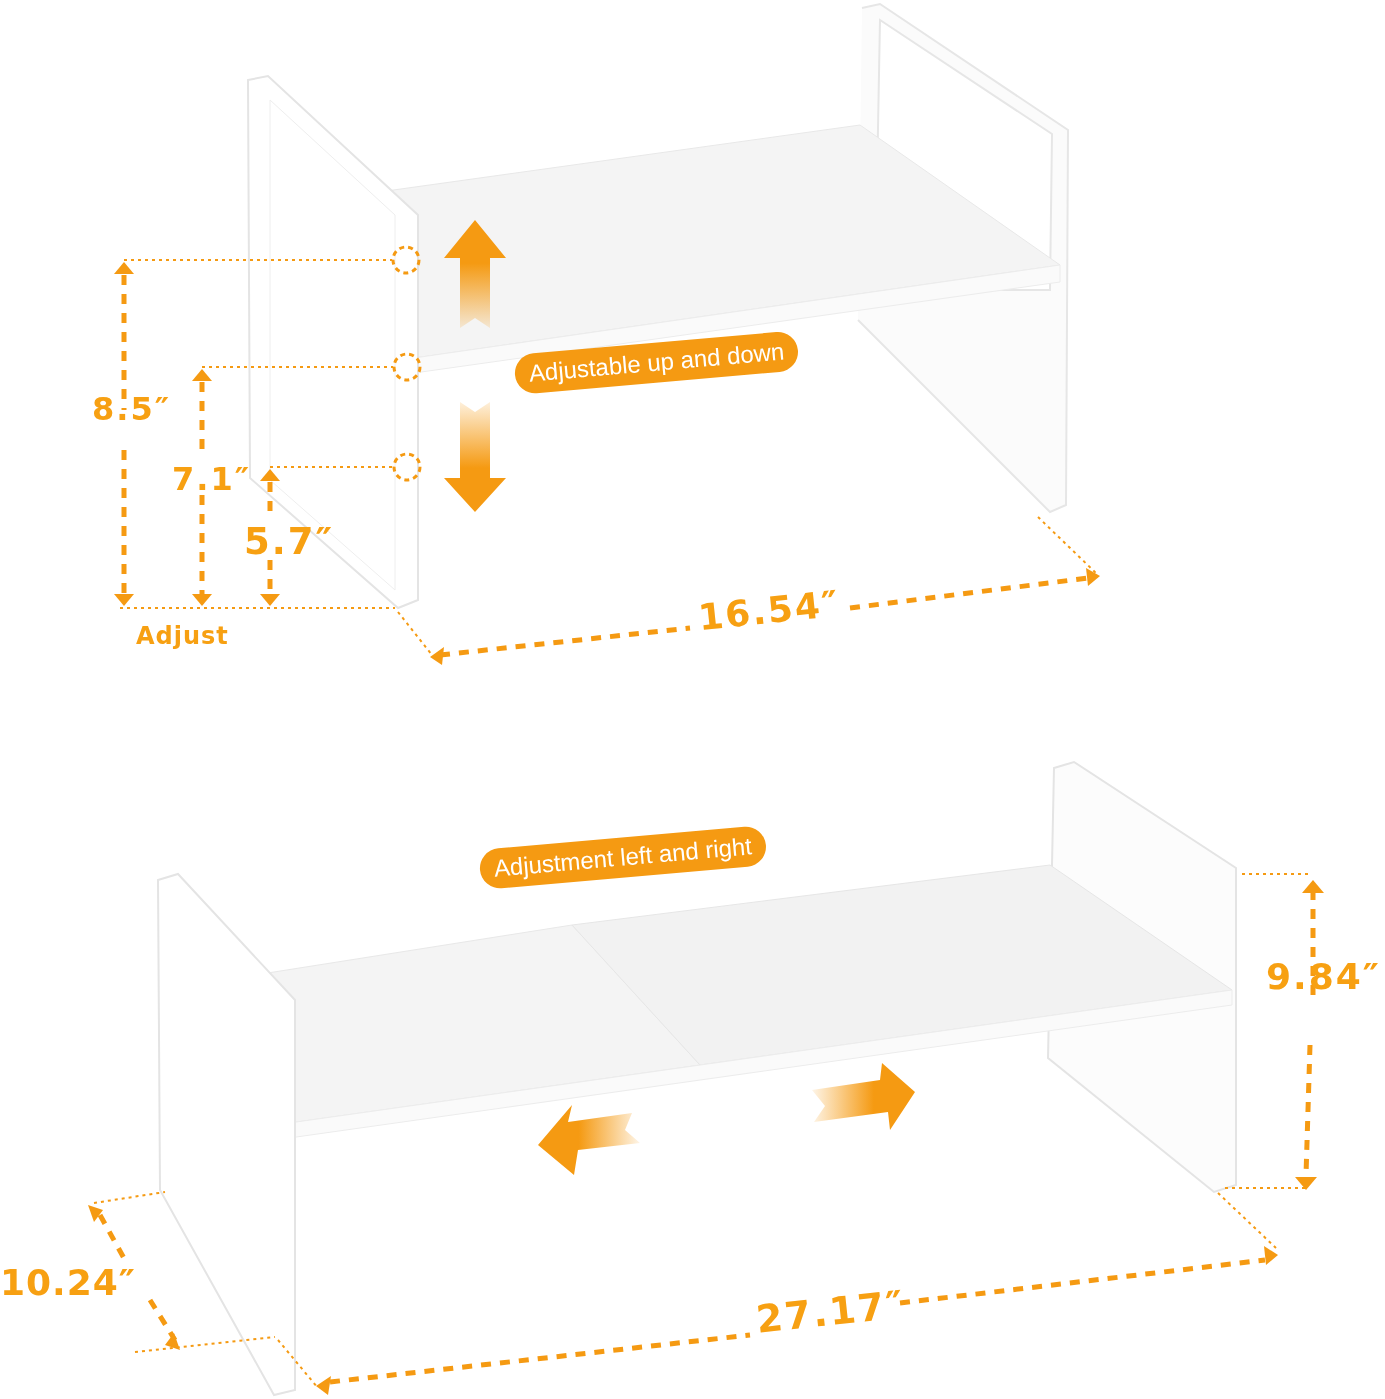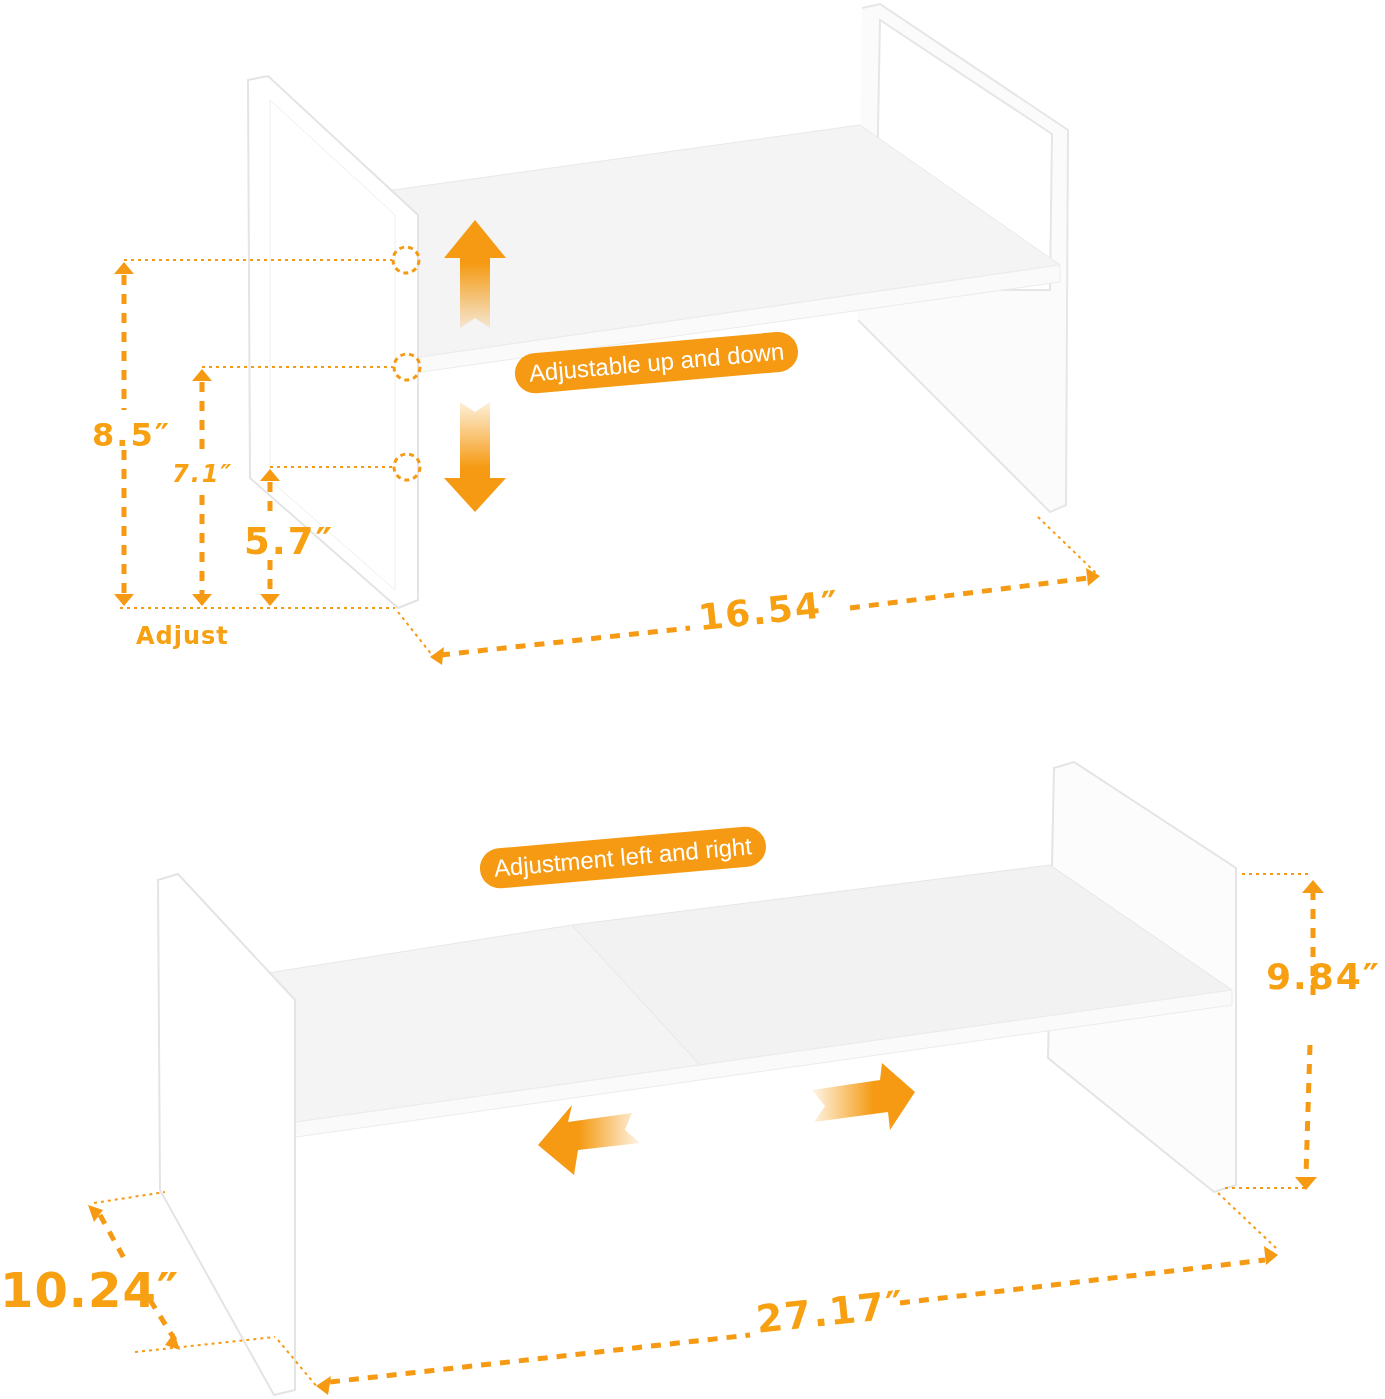--- a/index.html
+++ b/index.html
@@ -121,23 +121,23 @@
     <line x1="1218" y1="1193" x2="1276" y2="1248" stroke-width="2" stroke-dasharray="3 4"></line>
     <line x1="330" y1="1382" x2="750" y2="1335" stroke-width="5" stroke-dasharray="10 9"></line>
     <line x1="900" y1="1303" x2="1265" y2="1260" stroke-width="5" stroke-dasharray="10 9"></line>
   </g>
   <path d="M316 1386 L331 1376 L328 1395 Z" fill="#f59a12"></path>
   <path d="M1278 1255 L1264 1246 L1266 1265 Z" fill="#f59a12"></path>
 </svg>
 
 <div class="pill" style="left:515px;top:355px;transform:rotate(-5deg);transform-origin:left center;">Adjustable up and down</div>
 
-<div class="dim-label" style="left:92px;top:416px;font-size:32px;">8.5″</div>
-<div class="dim-label" style="left:172px;top:460px;font-size:24px;font-style:italic;">7.1″</div>
+<div class="dim-label" style="left:92px;top:390px;font-size:32px;">8.5″</div>
+<div class="dim-label" style="left:172px;top:460px;font-size:32px;">7.1″</div>
 <div class="dim-label" style="left:244px;top:520px;font-size:37px;">5.7″</div>
 <div class="dim-label" style="left:136px;top:622px;font-size:24px;letter-spacing:1px;">Adjust</div>
 <div class="dim-label" style="left:698px;top:590px;font-size:36px;transform:rotate(-6deg);">16.54″</div>
 
 <div class="pill" style="left:480px;top:850px;transform:rotate(-5deg);transform-origin:left center;">Adjustment left and right</div>
 
 <div class="dim-label" style="left:1266px;top:956px;font-size:36px;">9.84″</div>
-<div class="dim-label" style="left:0px;top:1262px;font-size:48px;letter-spacing:1px;">10.24″</div>
+<div class="dim-label" style="left:0px;top:1262px;font-size:36px;letter-spacing:1px;">10.24″</div>
 <div class="dim-label" style="left:756px;top:1290px;font-size:38px;transform:rotate(-6deg);">27.17″</div>
 
 </body></html>

